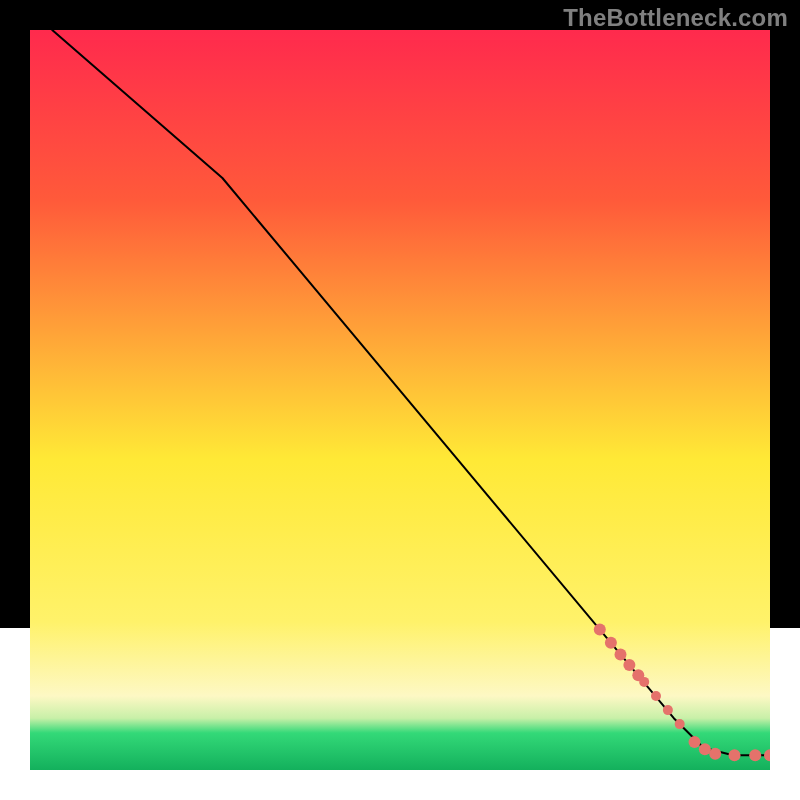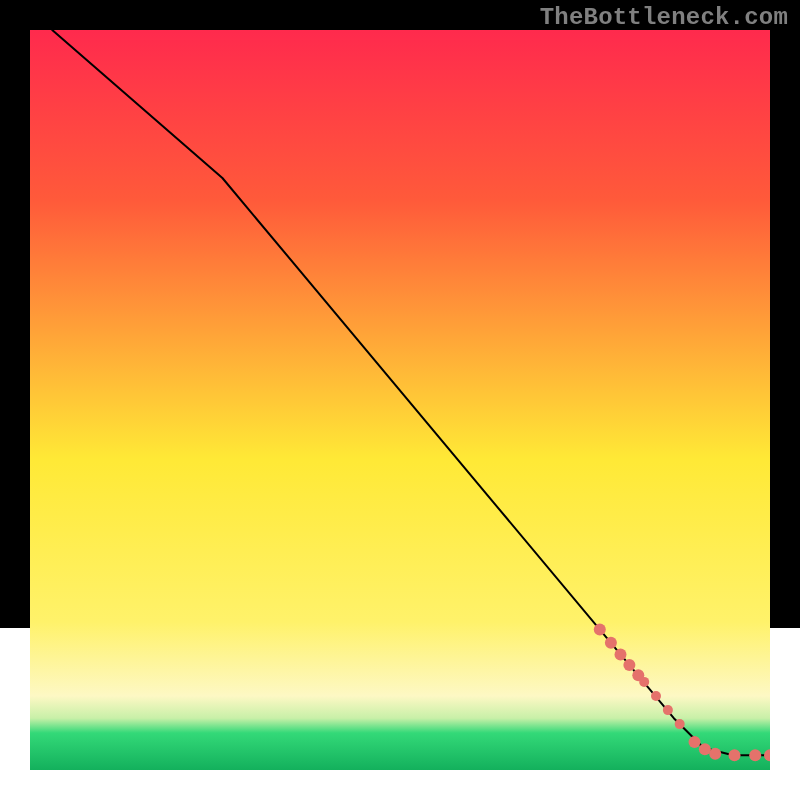--- a/index.html
+++ b/index.html
@@ -9,21 +9,20 @@
     height: 800px;
     overflow: hidden;
     background: #fff;
     font-family: Arial, Helvetica, sans-serif;
   }
   .outer {
     position: relative;
     width: 800px;
     height: 628px;
     background: #000;
-    font-family: Liberation Mono, monospace;
   }
   .watermark {
     position: absolute;
     top: 4px;
     right: 12px;
     font-size: 24px;
     font-weight: 600;
     color: #808080;
     letter-spacing: 0.2px;
     z-index: 3;

